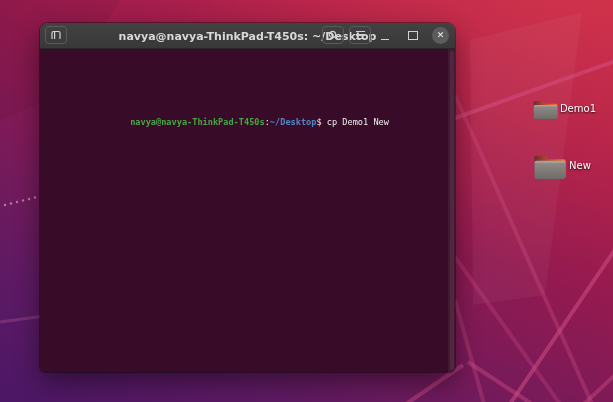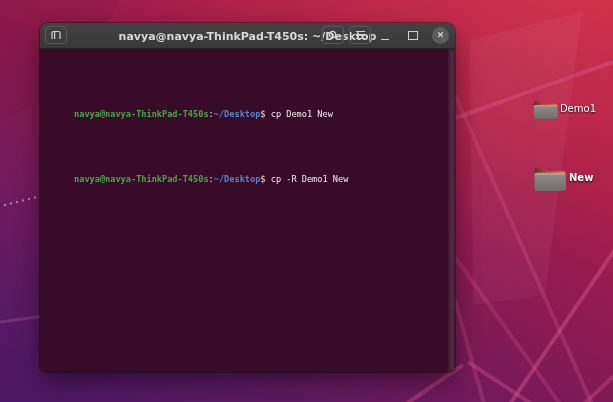--- a/index.html
+++ b/index.html
@@ -9,21 +9,21 @@
     background:linear-gradient(205deg,#c82b48 0%,#b22149 22%,#931a50 45%,#7a1a59 62%,#5f1a63 80%,#4b1766 100%);
   }
   .bg-tint{position:absolute;inset:0;pointer-events:none;
     background:radial-gradient(ellipse at 88% -5%, rgba(255,90,90,.18), transparent 48%);}
   svg.wallpaper{position:absolute;left:0;top:0;z-index:0;}
 
   
   .desk-icon{position:absolute;width:64px;display:flex;flex-direction:row;align-items:center;gap:1px;z-index:1;cursor:default;}
   .desk-icon .label{font-size:10px;color:#ffffff;text-shadow:0 1px 2px rgba(0,0,0,.85);line-height:12px;}
   #icon-demo1{left:532px;top:95px;}
-  #icon-new{left:532px;top:164px;font-weight:bold;}
+  #icon-new{left:532px;top:152px;}
 
   
   .term-win{
     position:absolute;left:40px;top:23px;width:415px;height:349px;z-index:2;
     border-radius:8px 8px 5px 5px;overflow:hidden;
     box-shadow:0 10px 26px rgba(0,0,0,.45),0 0 0 1px rgba(0,0,0,.35);
     display:flex;flex-direction:column;
   }
   .titlebar{
     height:25px;flex:0 0 25px;position:relative;
@@ -49,23 +49,23 @@
   #btn-close{left:392px;width:17px;height:17px;top:4px;border-radius:50%;
     background:#5c5c5c;border:none;display:flex;align-items:center;justify-content:center;
     color:#f0f0f0;font-size:9px;line-height:9px;}
   .min-bar{width:8px;height:1.5px;background:#d2d2d2;margin-top:9px;}
   .max-box{width:8px;height:7px;border:1px solid #d2d2d2;}
   .burger{display:flex;flex-direction:column;gap:2px;}
   .burger i{display:block;width:9px;height:1.3px;background:#d2d2d2;}
 
   .term-body{
     flex:1;position:relative;background:#380c28;
-    padding:7px 10px 0 3px;
+    padding:15px 10px 0 3px;
     font-family:"DejaVu Sans Mono",monospace;font-size:8.6px;line-height:13px;
-    color:#eeeeec;white-space:pre;
+    color:#eeeeec;white-space:pre;text-align:center;
   }
   .tline{height:13px;}
   .u{color:#46a546;font-weight:bold;}
   .pp{color:#5087c8;font-weight:bold;}
   .w{color:#eeeeec;}
   .cmd{margin-left:5.2px;}
   .cursor{display:inline-block;width:6px;height:10px;border:1px solid #e9e9e7;
     margin-left:5.2px;vertical-align:-2px;}
   .scrollbar{position:absolute;right:0;top:0;bottom:0;width:7px;
     background:rgba(255,255,255,.05);}
@@ -182,22 +182,19 @@
     </button>
   </div>
 
   <div class="term-body">
 
     <div class="tline">
       <span class="u">navya@navya-ThinkPad-T450s</span><span class="w">:</span><span class="pp">~/Desktop</span><span class="w">$</span><span class="w cmd">cp Demo1 New</span>
     </div>
 
 
-    <div class="tline">
-      <span class="u">navya@navya-ThinkPad-T450s</span><span class="w">:</span><span class="pp">~/Desktop</span><span class="w">$</span><span class="w cmd">cp -R Demo1 New</span>
-    </div>
 
 
     <div class="scrollbar">
       <div class="scroll-thumb"></div>
     </div>
   </div>
 </div>
 
 </body></html>

